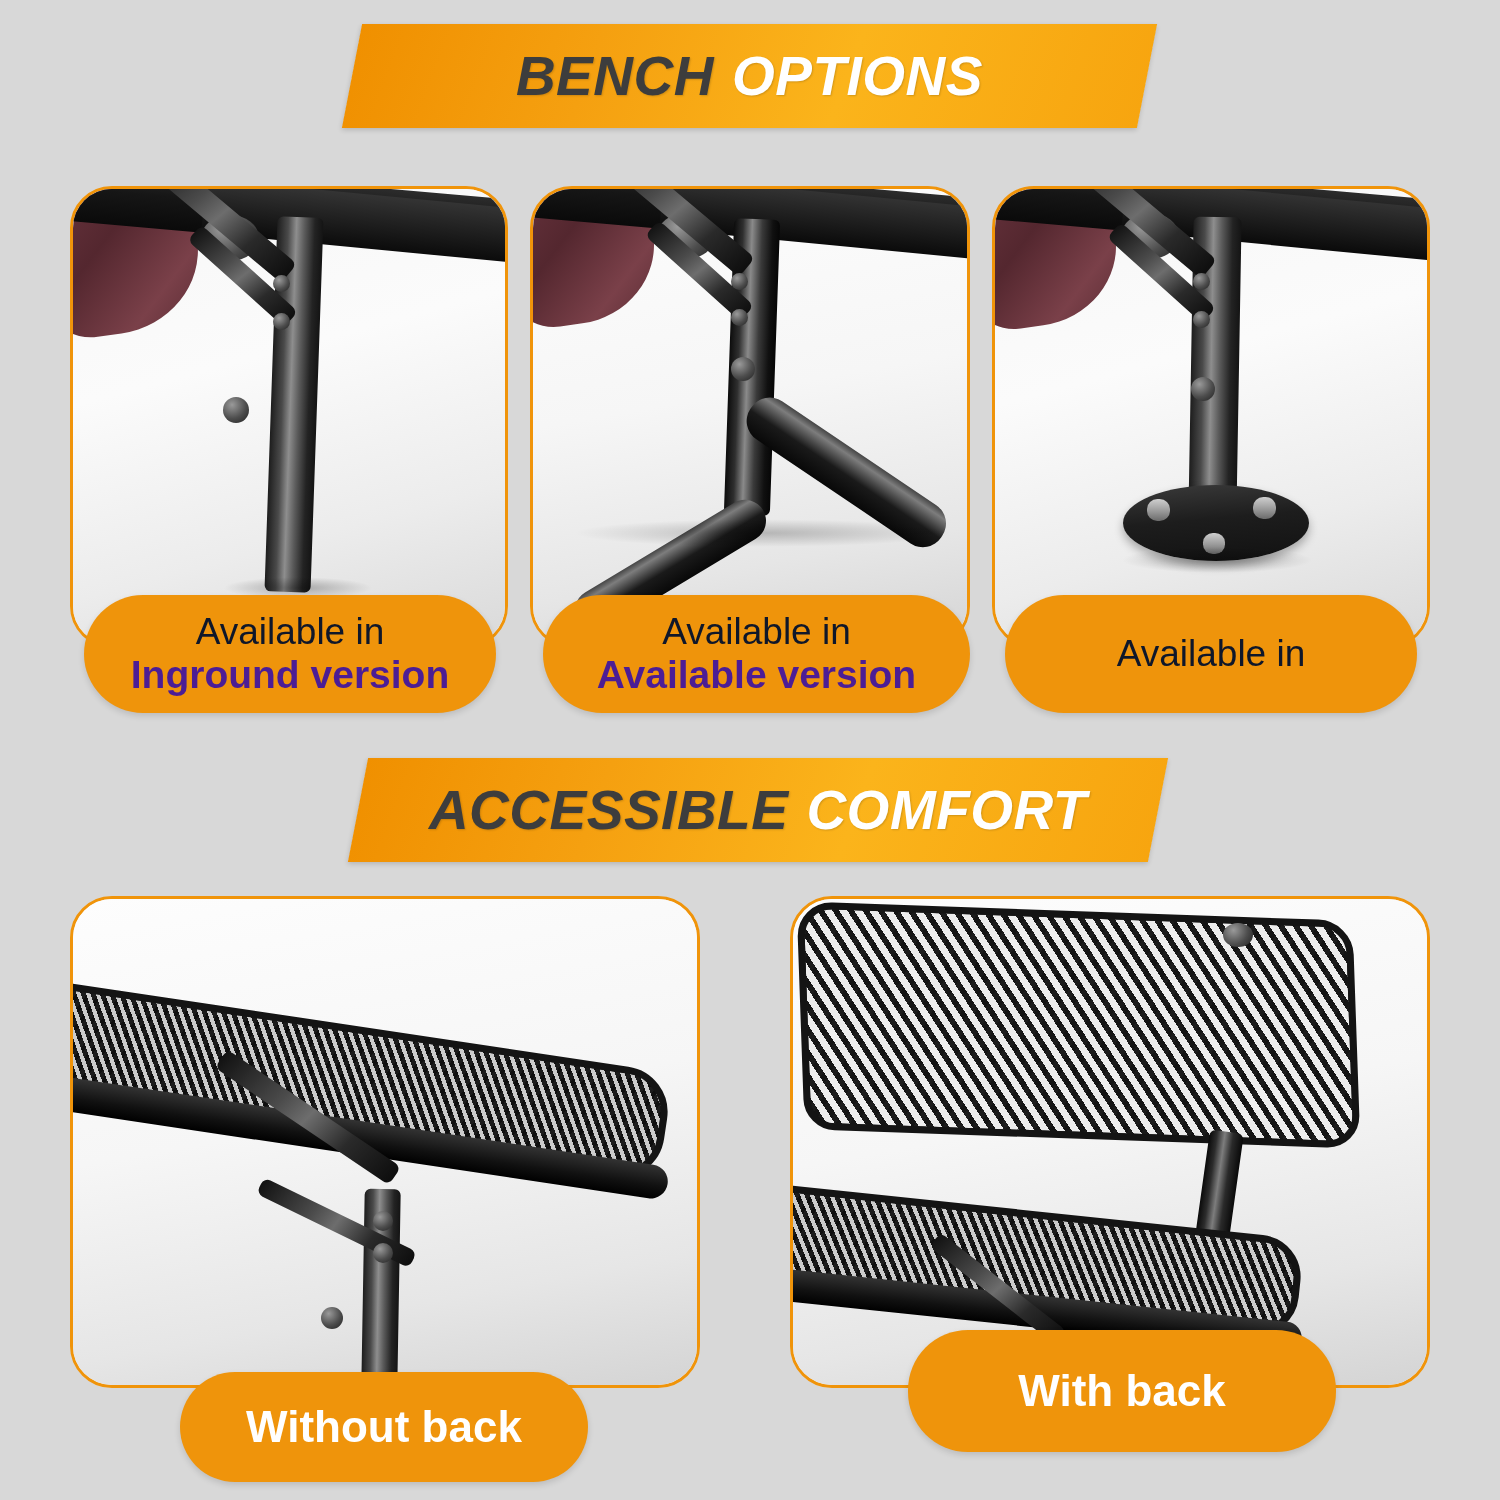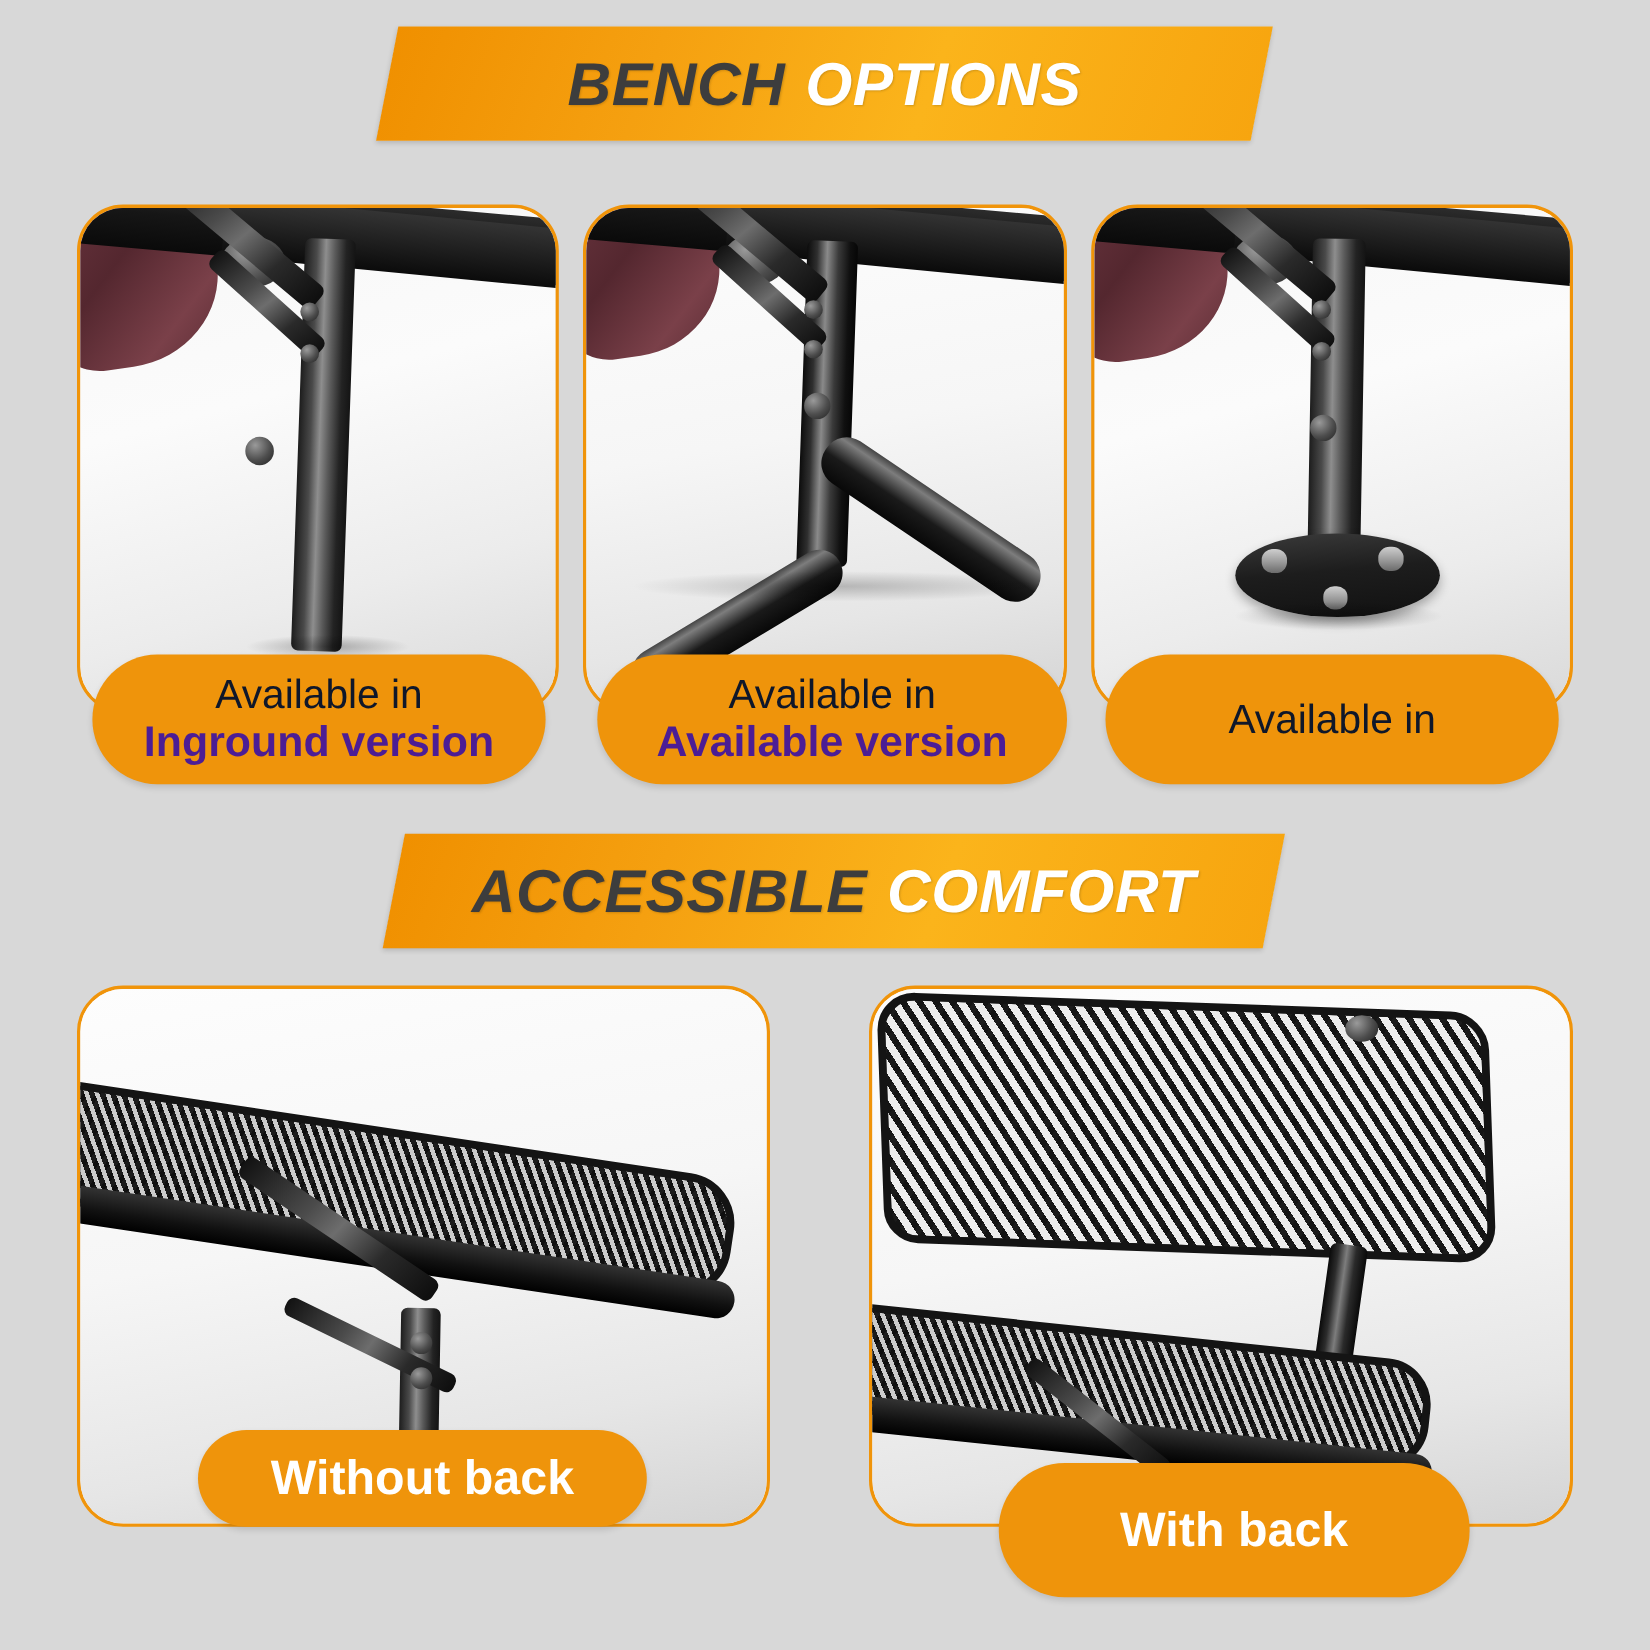--- a/index.html
+++ b/index.html
@@ -113,21 +113,21 @@
     color: #ffffff;
     font-size: 44px;
     font-weight: bold;
     line-height: 1;
   }
 
   #pill-inground { left: 84px;  top: 595px; width: 412px; height: 118px; }
   #pill-portable { left: 543px; top: 595px; width: 427px; height: 118px; }
   #pill-surface  { left: 1005px;top: 595px; width: 412px; height: 118px; }
 
-  #pill-without-back { left: 180px; top: 1300px; width: 408px; height: 88px; }
+  #pill-without-back { left: 180px; top: 1372px; width: 408px; height: 110px; }
   #pill-with-back    { left: 908px; top: 1330px; width: 428px; height: 122px; }
 
   
   
   .fabric {
     position: absolute;
     background: linear-gradient(135deg, #6b3640 0%, #54272f 40%, #7a4049 75%, #5b2c34 100%);
     border-radius: 0 0 55% 30%;
   }
 

